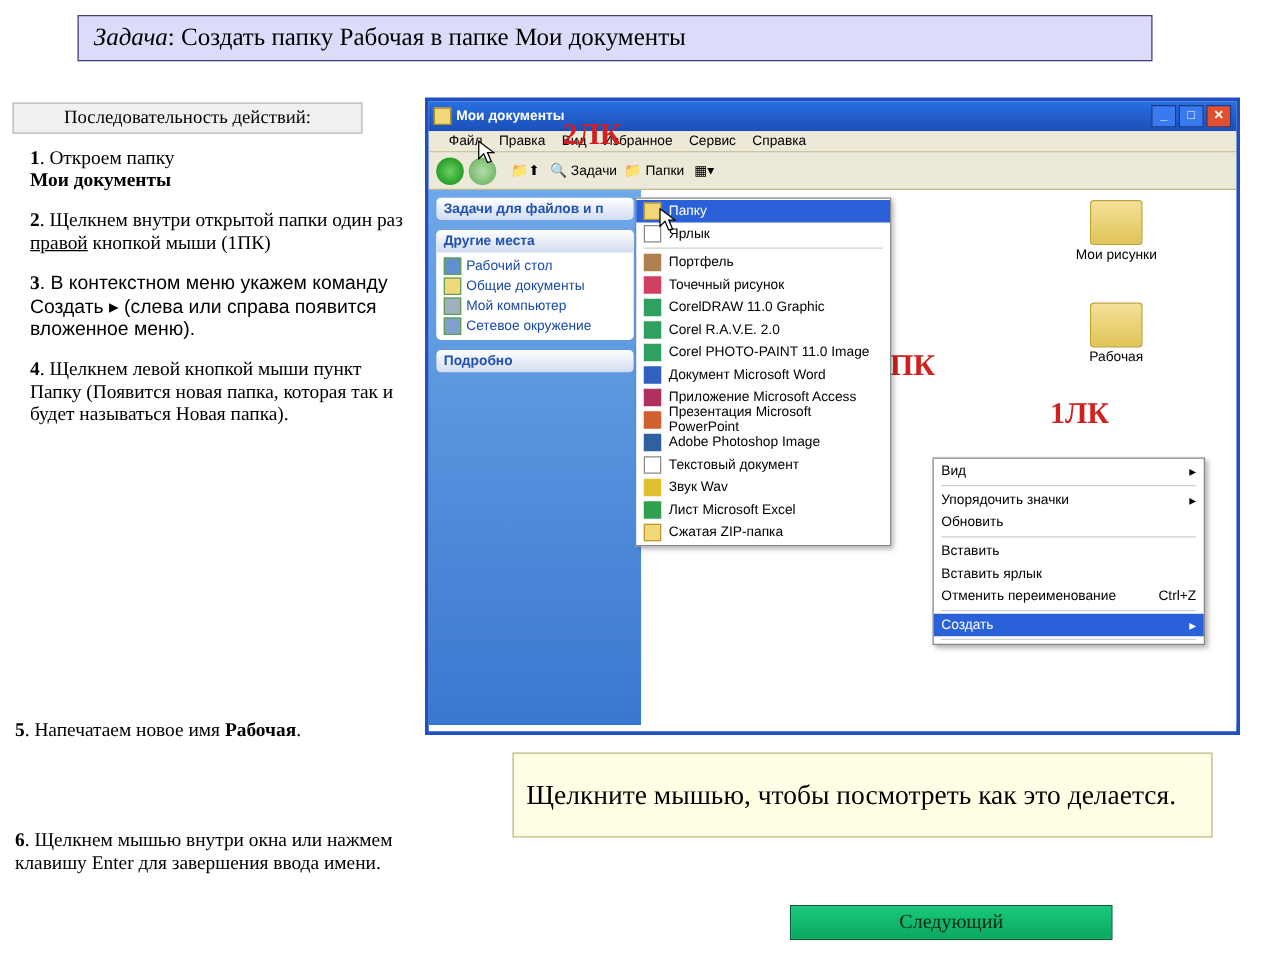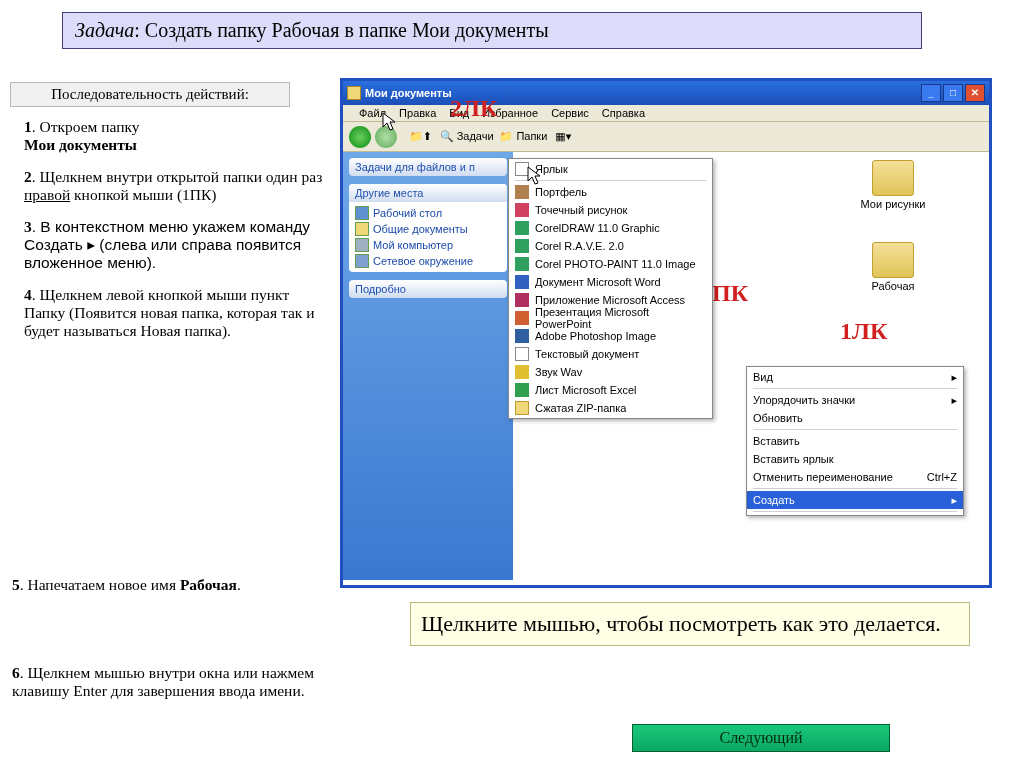--- a/index.html
+++ b/index.html
@@ -45,21 +45,21 @@
     left: 12px;
     width: 315px;
     font-size: 15.5px;
   }
   .hint-box {
     position: absolute;
     left: 410px; top: 602px;
     width: 560px;
     background: #ffffe6;
     border: 1px solid #b8b880;
-    padding: 8px 10px;
+    padding: 20px 10px;
     font-size: 22px;
   }
   .next-btn {
     position: absolute;
     left: 632px; top: 724px;
     width: 258px; height: 28px;
     background: linear-gradient(#1ac87a,#0aa862);
     border: 1px solid #006030;
     color: #002a12;
     font-size: 16px;
@@ -108,21 +108,21 @@
   .t-btn { width:22px;height:22px;border-radius:50%;margin-right:4px;display:inline-block;}
   .t-back{background:radial-gradient(#6ad060,#0a8a10);}
   .t-fwd{background:radial-gradient(#b0e0a8,#60a858);}
   .xp-body { display: flex; height: calc(100% - 24px - 22px - 30px); }
   .xp-side {
     width: 170px;
     background: linear-gradient(#6fa8e8,#3a78d0);
     padding: 6px;
   }
   .side-panel { background:#fff; border-radius:4px; margin-bottom:8px; padding:0; overflow:hidden;}
-  .side-head { font-weight:normal; background:linear-gradient(#fff,#d0dcf0); padding:3px 6px; color:#2050b0;}
+  .side-head { font-weight:bold; background:linear-gradient(#fff,#d0dcf0); padding:3px 6px; color:#2050b0;}
   .side-body { padding:3px 0;}
   .side-item { display:flex;align-items:center; padding:1px 6px; color:#1a4aa8; gap:4px;}
   .side-item .sico { width:14px;height:14px;background:#b0d090;border:1px solid #60a050;}
   .xp-content { flex:1; position: relative; background:#fff;}
   .desk-item { position:absolute; text-align:center; font-size:11px; color:#000; width:80px;}
   .folder-ico { width:42px;height:36px;background:linear-gradient(#f4e098,#e0c458);border-radius:3px;margin:0 auto 2px;border:1px solid #c0a030;}
   .annotation { position:absolute; font-weight:bold;font-family:"Times New Roman",serif; color:#d02020; font-size:24px;}
   
   .submenu {
     position:absolute; left:508px; top:158px;
@@ -237,20 +237,24 @@
       </div>
       <div class="desk-item" style="left:340px;top:90px;">
         <div class="folder-ico"></div>
         <div>Рабочая</div>
       </div>
     </div>
   </div>
 </div>
 
 <div class="submenu">
+  <div class="sm-item sel">
+      <span class="sm-ico" style="background:#f0d878;border:1px solid #c09830"></span>
+      <span>Папку</span>
+    </div>
   <div class="sm-item">
       <span class="sm-ico" style="background:#fff;border:1px solid #888"></span>
       <span>Ярлык</span>
     </div>
   <div class="sm-sep"></div>
   <div class="sm-item">
       <span class="sm-ico" style="background:#b08050"></span>
       <span>Портфель</span>
     </div>
   <div class="sm-item">

